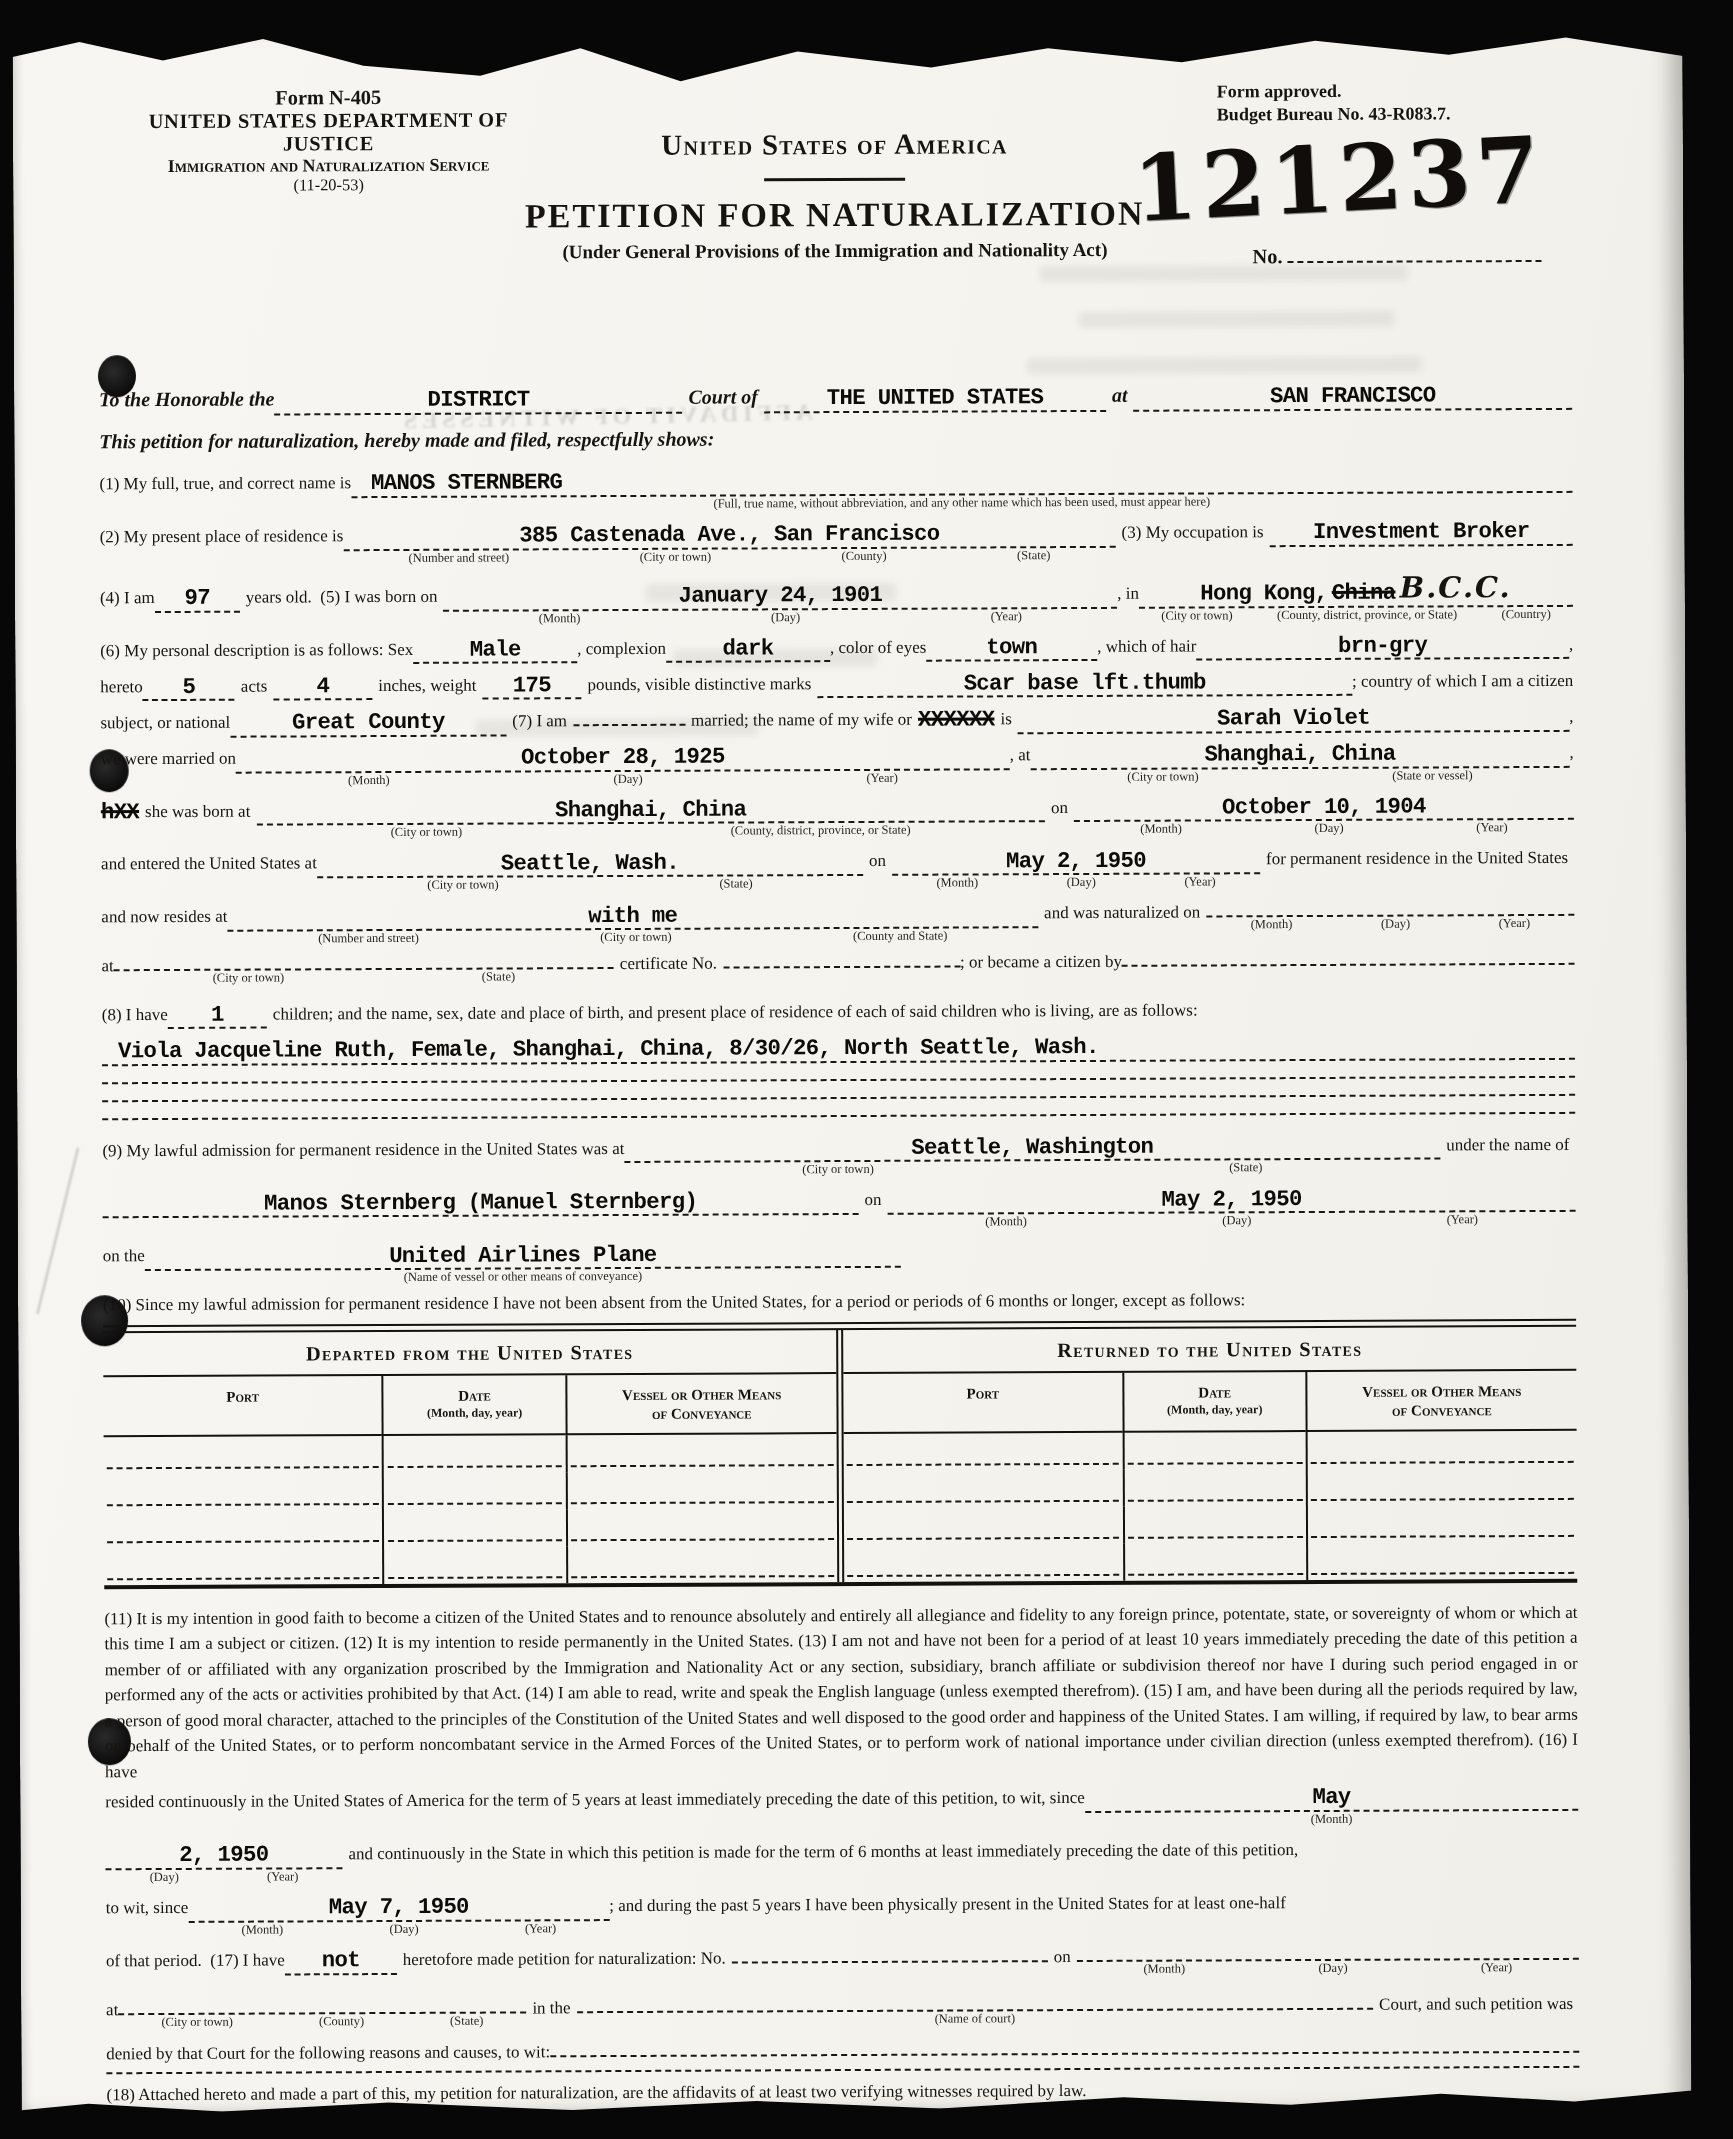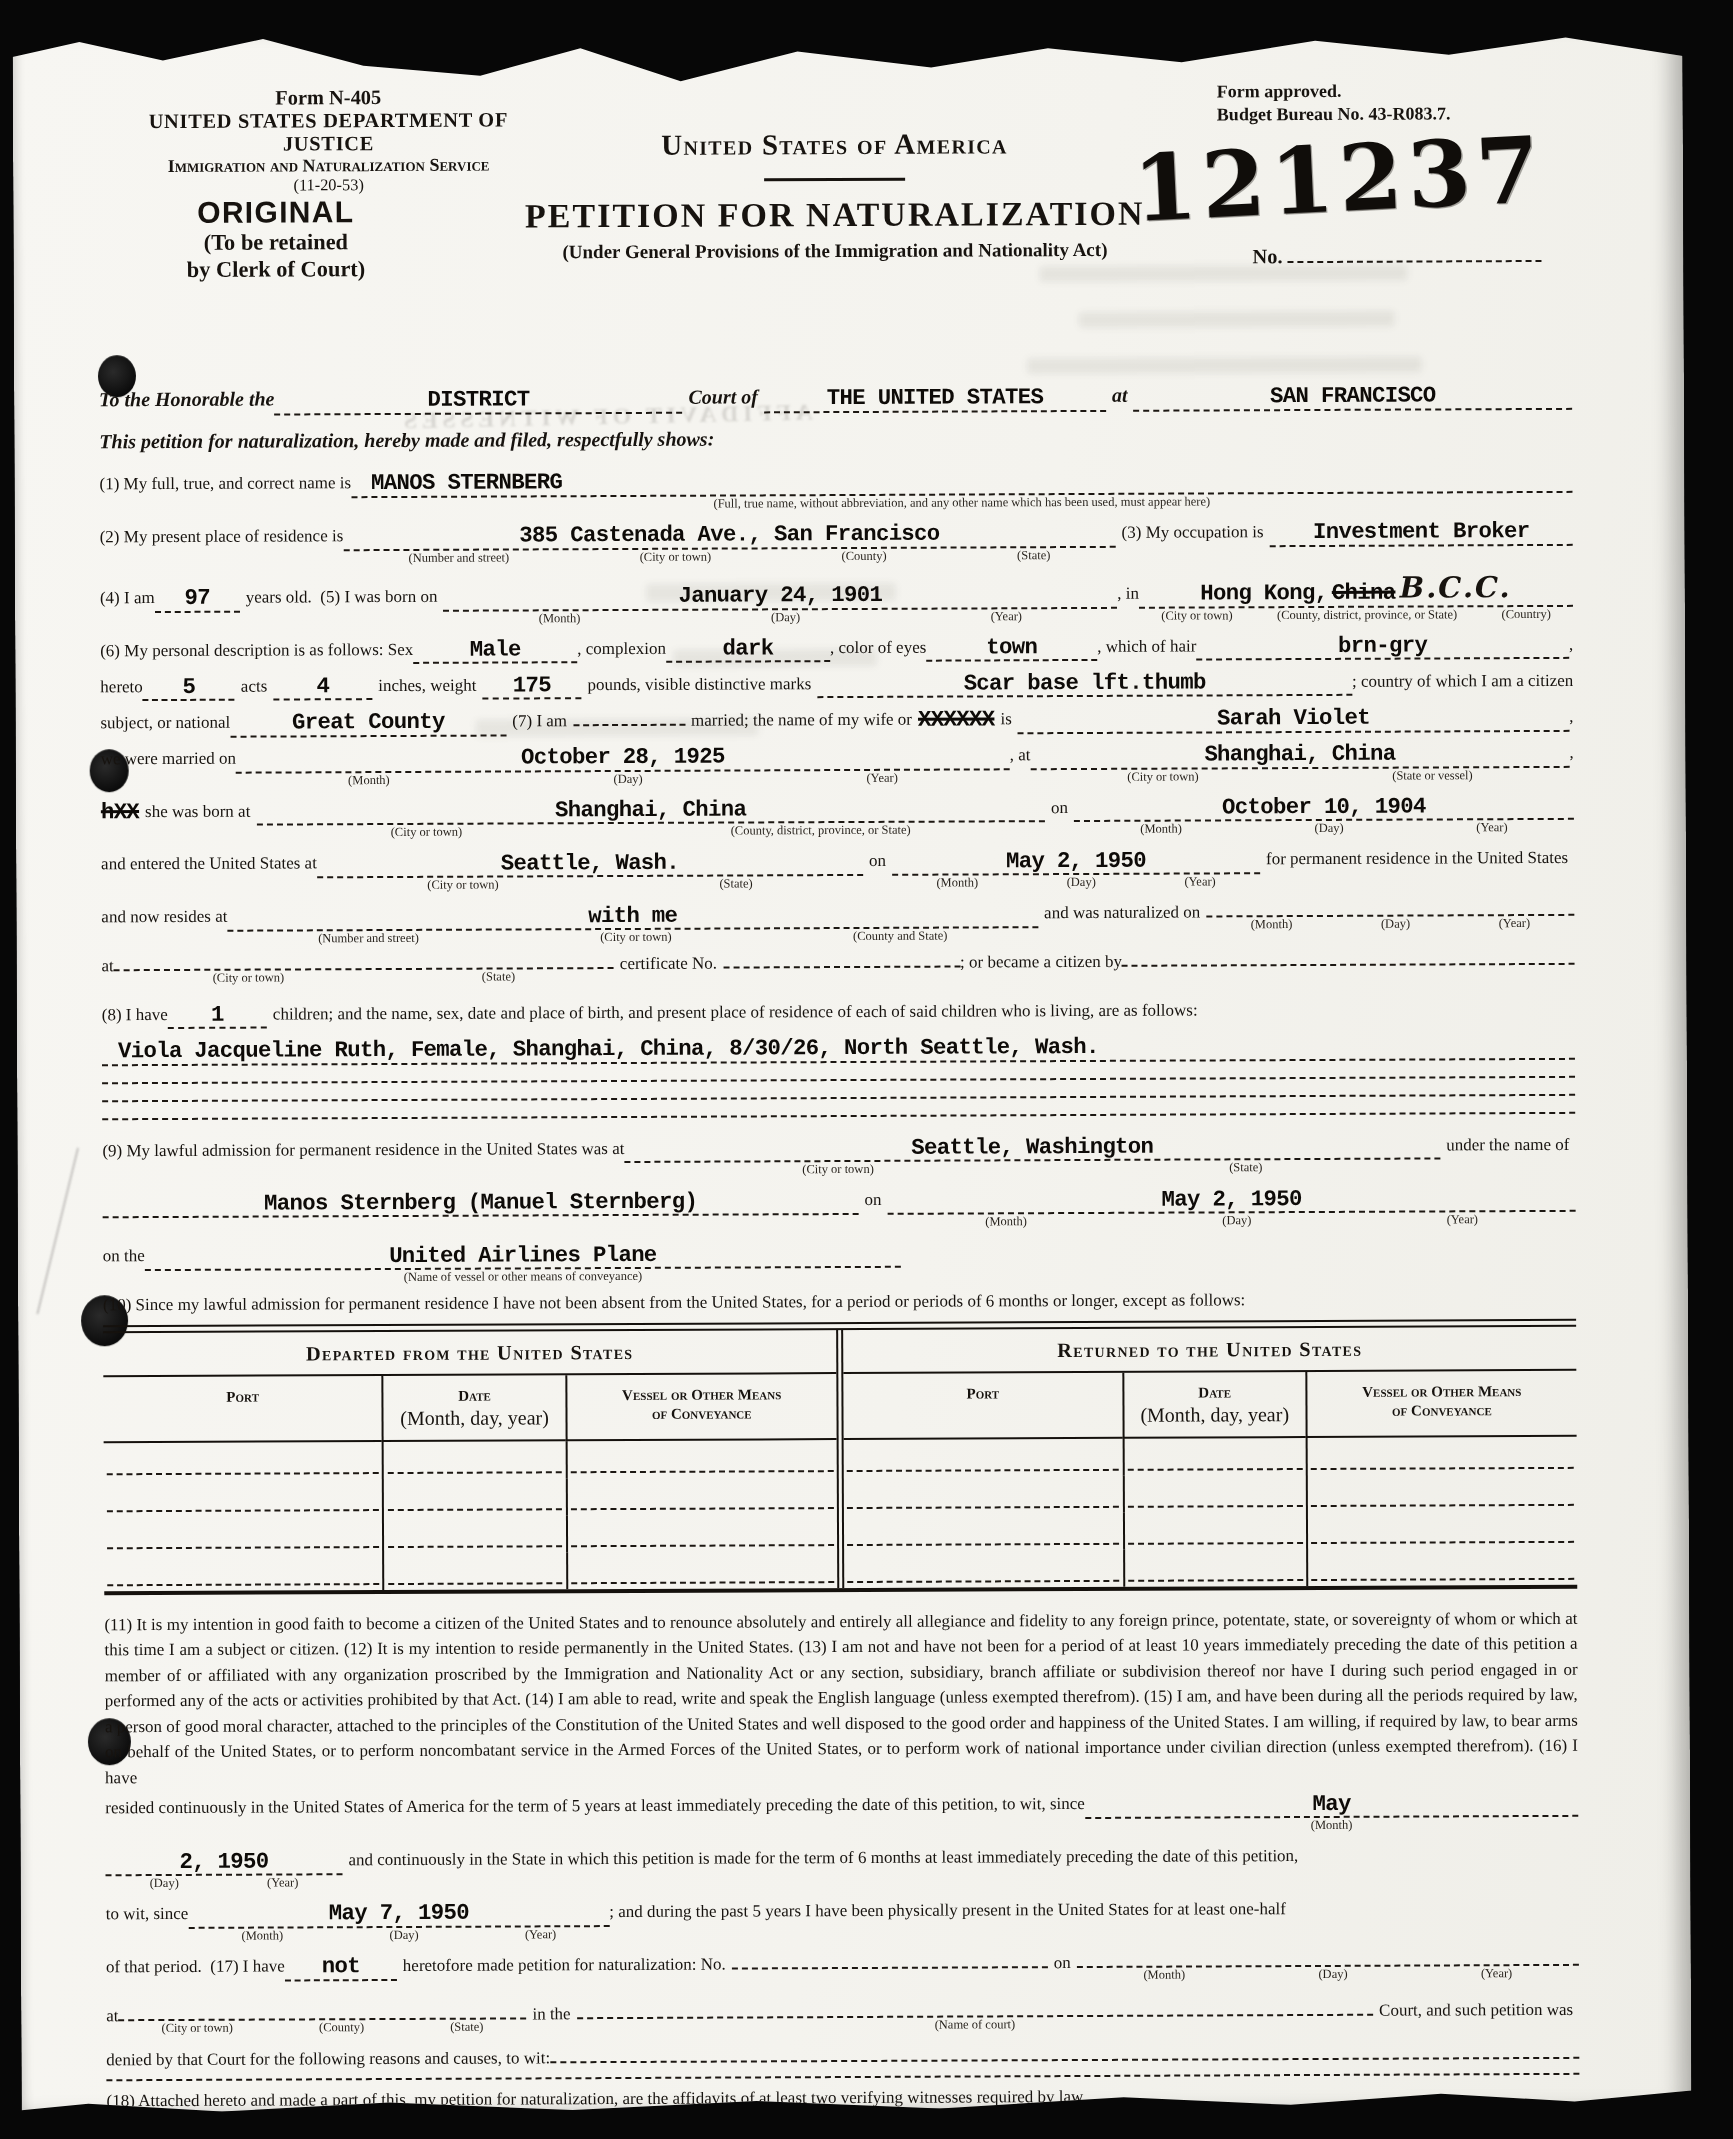--- a/index.html
+++ b/index.html
@@ -77,21 +77,21 @@
   .dblrule { border-top:2.6px solid #15110d; border-bottom:2.6px solid #15110d; height:4px; margin-bottom:0; }
   .halves { display:flex; column-gap:3.3px; }
   .half { width:50%; }
   .half.l { border-right:2px solid #15110d; }
   .half.r { border-left:2px solid #15110d; }
   .hh { text-align:center; font-variant:small-caps; font-weight:bold; font-size:20.4px; letter-spacing:1.3px;
         padding:10.5px 0 9.2px; border-bottom:2.6px solid #15110d; }
   .cols { display:grid; grid-template-columns:38% 25% 37%; }
   .ch { border-bottom:2.6px solid #15110d; text-align:center; padding:10.5px 2.6px 9.2px; font-size:15px;
         font-variant:small-caps; font-weight:bold; line-height:1.25; }
-  .ch .nrm { font-variant:normal; font-weight:normal; font-size:20px; display:block; }
+  .ch .nrm { font-variant:normal; font-weight:bold; font-size:12px; display:block; }
   .c2 { border-left:2px solid #15110d; }
   .tcell { position:relative; height:37px; }
   .tcell::after { content:""; position:absolute; left:3.3px; right:3.3px; bottom:4.6px; border-bottom:2px dashed #1c1712; }
 
   .para { font-size:17px; line-height:1.5; text-align:justify; white-space:normal; margin-bottom:4px; }
   .sep { border-bottom:2px dashed #1c1712; margin:6.6px 0 10.5px; height:0.7px; }
 </style>
 </head>
 <body>
 
@@ -112,25 +112,20 @@
   <div class="crease" style="left:39px; top:1118px;"></div>
 
   <div class="content">
 
     <div class="hdr">
       <div class="h-left">
         <div class="h-form">Form N-405</div>
         <div class="h-dept">UNITED STATES DEPARTMENT OF JUSTICE</div>
         <div class="h-serv">Immigration and Naturalization Service</div>
         <div class="h-rev">(11-20-53)</div>
-      </div>
-      <div class="h-orig">
-        <div class="o1">ORIGINAL</div>
-        <div class="o2">(To be retained</div>
-        <div class="o2">by Clerk of Court)</div>
       </div>
       <div class="h-center">
         <div class="h-usa">United States of America</div>
         <div class="h-rule"></div>
         <div class="h-title">PETITION FOR NATURALIZATION</div>
         <div class="h-sub">(Under General Provisions of the Immigration and Nationality Act)</div>
       </div>
       <div class="h-right">
         <div>Form approved.</div>
         <div>Budget Bureau No. 43-R083.7.</div>

